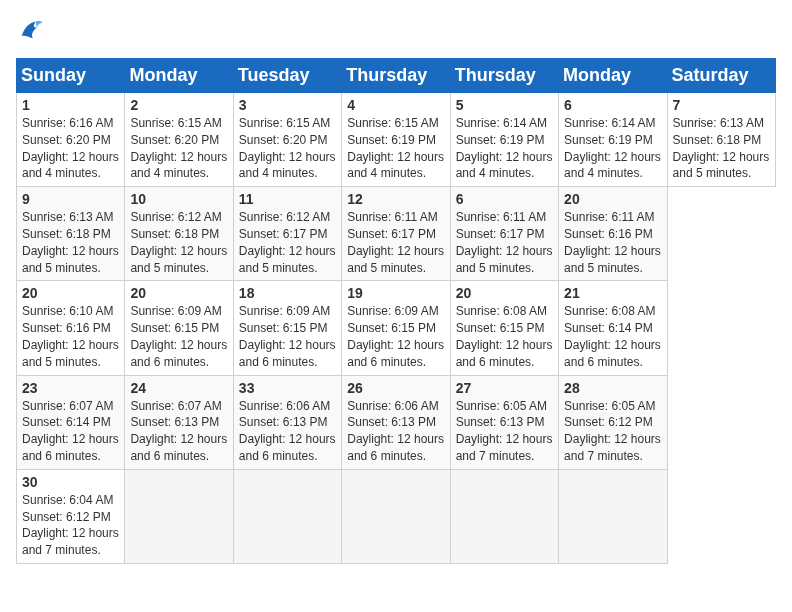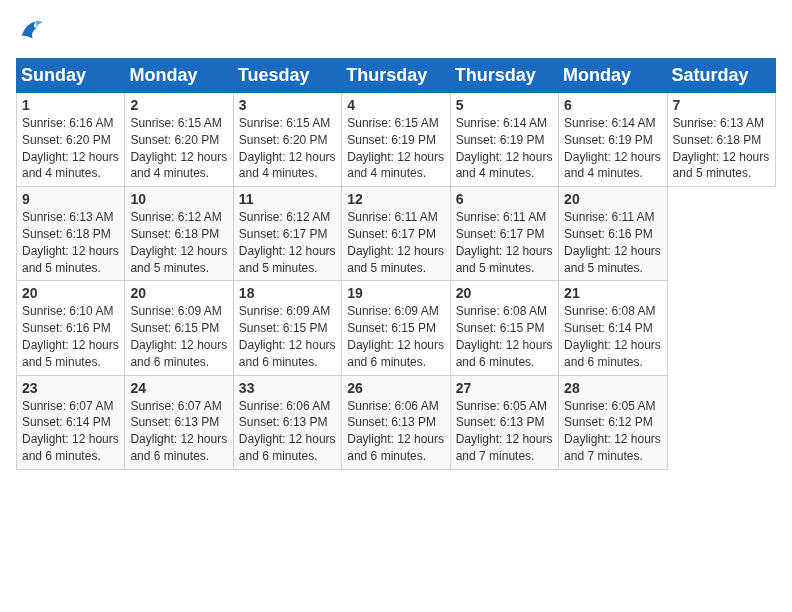--- a/index.html
+++ b/index.html
@@ -195,14 +195,25 @@
         </td>
         <td>
           <div class="day-number">27</div>
           <div class="day-info">Sunrise: 6:05 AM<br>Sunset: 6:13 PM<br>Daylight: 12 hours and 7 minutes.</div>
         </td>
         <td>
           <div class="day-number">28</div>
           <div class="day-info">Sunrise: 6:05 AM<br>Sunset: 6:12 PM<br>Daylight: 12 hours and 7 minutes.</div>
         </td>
       </tr>
+      <tr>
+        <td>
+          <div class="day-number">30</div>
+          <div class="day-info">Sunrise: 6:04 AM<br>Sunset: 6:12 PM<br>Daylight: 12 hours and 7 minutes.</div>
+        </td>
+        <td class="empty"></td>
+        <td class="empty"></td>
+        <td class="empty"></td>
+        <td class="empty"></td>
+        <td class="empty"></td>
+      </tr>
     </tbody>
 </table>
 
 </body></html>

